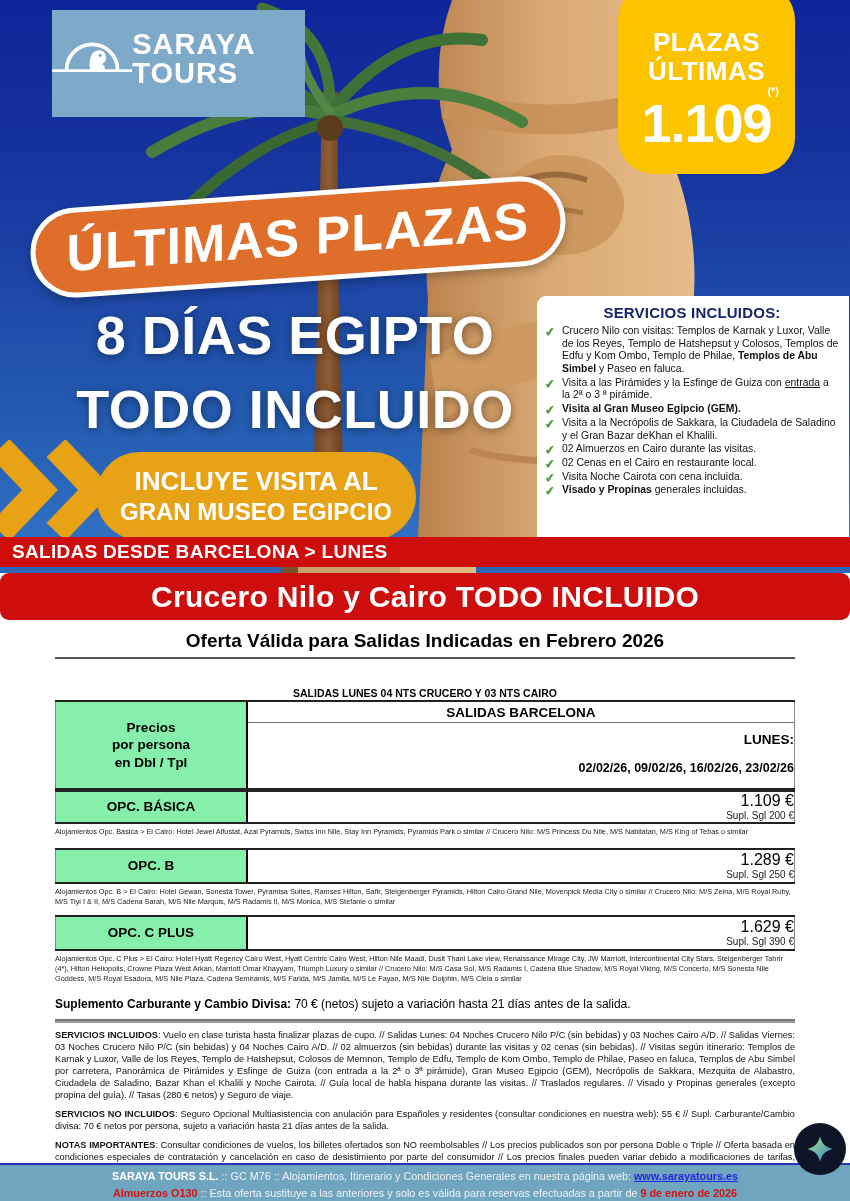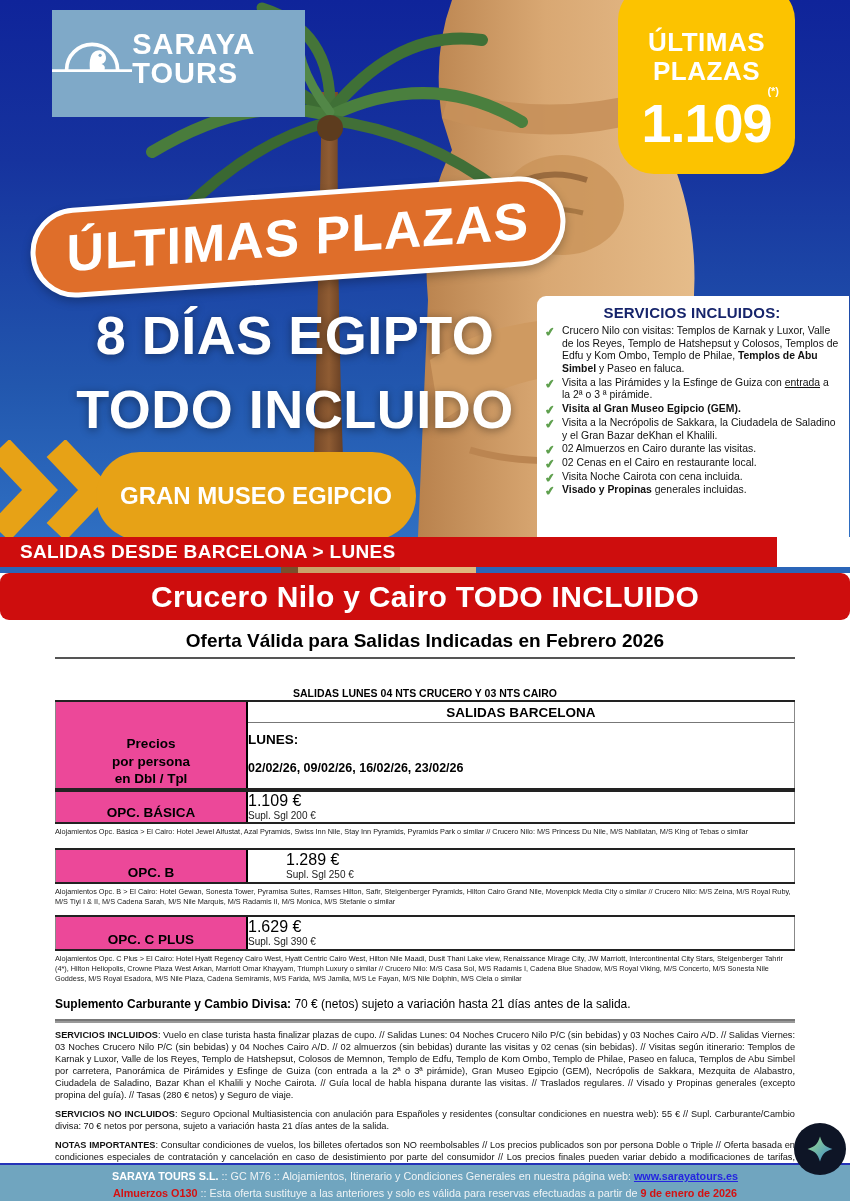--- a/index.html
+++ b/index.html
@@ -34,41 +34,41 @@
   
   .services{position:absolute;left:537px;top:296px;width:312px;height:241px;background:#fff;
             border-radius:9px 0 0 0;box-sizing:border-box;padding:7px 10px 4px 8px;}
   .services h3{margin:1px 0 4px 0;text-align:center;font-size:15px;font-weight:700;color:#16246b;letter-spacing:.2px;}
   .services ul{list-style:none;margin:0;padding:0;}
   .services li{position:relative;padding-left:17px;font-size:10.4px;line-height:1.22;color:#111;margin-bottom:1px;}
   .services .chk{position:absolute;left:0;top:0;color:#5fa04e;font-size:12px;font-weight:700;transform:rotate(-8deg);}
   .b{font-weight:700;} .u{text-decoration:underline;}
 
   
-  .bar1{position:absolute;left:0;top:537px;width:777px;height:30px;background:#ce0d0d;
-        color:#fff;font-size:19px;font-weight:700;line-height:30px;padding-left:20px;box-sizing:border-box;letter-spacing:.3px;}
+  .bar1{position:absolute;left:0;top:537px;width:850px;height:30px;background:#ce0d0d;
+        color:#fff;font-size:19px;font-weight:700;line-height:30px;padding-left:12px;box-sizing:border-box;letter-spacing:.3px;}
   .photo-strip{position:absolute;left:0;top:567px;width:850px;height:6px;
         background:linear-gradient(90deg,#2a65b8 0 33%,#7a4f2c 33% 35%,#caa36a 35% 47%,#e0b87e 47% 56%,#2a65b8 56%);}
   .bar2{position:absolute;left:0;top:573px;width:850px;height:47px;background:#ce0d0d;
         color:#fff;display:flex;align-items:center;justify-content:center;border-radius:9px;}
   .bar2 span{font-size:30px;font-weight:700;letter-spacing:.3px;}
 
   
   .validity{position:absolute;left:0;top:630px;width:850px;text-align:center;font-size:19px;font-weight:700;color:#000;}
   .rule1{position:absolute;left:55px;top:657px;width:740px;height:0;border-top:2px solid #555;}
   .charter{position:absolute;left:0;top:662px;width:850px;text-align:center;font-size:17px;font-weight:700;color:#000;}
   .charter-sub{position:absolute;left:0;top:687px;width:850px;text-align:center;font-size:10.5px;font-weight:700;color:#000;}
 
   .grid-row{position:absolute;left:55px;width:740px;display:grid;grid-template-columns:193px 1fr;
             border-top:2px solid #222;border-bottom:2px solid #222;box-sizing:border-box;background:#fff;}
   .row-head{top:700px;height:90px;}
-  .cell-left{background:#ec4899;border-right:2.5px solid #000;border-left:1px solid #888;
-             display:flex;flex-direction:column;align-items:center;justify-content:flex-end;
+  .cell-left{background:#86efac;border-right:2.5px solid #000;border-left:1px solid #888;
+             display:flex;flex-direction:column;align-items:center;justify-content:center;
              font-size:13.5px;font-weight:700;color:#000;line-height:1.3;text-align:center;}
-  .cell-right{border-right:1px solid #888;display:flex;flex-direction:column;align-items:flex-start;}
+  .cell-right{border-right:1px solid #888;display:flex;flex-direction:column;align-items:flex-end;}
   .colhdr{width:100%;text-align:center;font-size:13.5px;font-weight:700;padding:3px 0 2px 0;border-bottom:1.5px solid #777;box-sizing:border-box;}
   .daylbl{font-size:13.5px;font-weight:700;margin-top:9px;}
   .dates{font-size:12.5px;font-weight:700;margin-top:14px;}
   .opc-row .cell-right{justify-content:center;}
   .opc-price{font-size:16px;font-weight:400;line-height:1.1;}
   .opc-supl{font-size:10px;color:#222;line-height:1.2;}
   .opc1{top:790px;height:34px;} .opc2{top:848px;height:36px;gap:38px;} .opc3{top:915px;height:36px;}
   .note{position:absolute;left:55px;width:742px;font-size:7.3px;color:#222;line-height:1.35;text-align:left;}
   .note1{top:827px;} .note2{top:887px;} .note3{top:954px;}
 
@@ -136,39 +136,40 @@
       <svg width="110" height="58" viewBox="0 0 110 58">
         <path d="M20 44 A 35 35 0 0 1 90 44" fill="none" stroke="#fff" stroke-width="5"></path>
         <path d="M52 44 q-2 -22 8 -26 q12 -4 14 8 q1 8 -6 10 q6 2 4 8 Z" fill="#fff"></path>
         <circle cx="66" cy="24" r="2.2" fill="#7fa9c8"></circle>
         <line x1="0" y1="45" x2="110" y2="45" stroke="#fff" stroke-width="4"></line>
       </svg>
       <div class="logo-name">SARAYA TOURS</div>
     </div>
 
     <div class="top-badge">
+      <div class="l">PLAZAS</div>
       <div class="l">ÚLTIMAS</div>
-      <div class="l">PLAZAS</div>
       <div class="ast">(*)</div>
       <div class="price">1.109</div>
     </div>
 
     <div class="ribbon">
       <span>ÚLTIMAS PLAZAS</span>
     </div>
 
     <div class="hero-title t1">8 DÍAS EGIPTO</div>
     <div class="hero-title t2">TODO INCLUIDO</div>
 
     <svg class="chevrons" width="112" height="100" viewBox="0 0 112 100">
       <path d="M6 8 L46 50 L6 92" fill="none" stroke="#e7a216" stroke-width="26"></path>
       <path d="M62 8 L102 50 L62 92" fill="none" stroke="#e7a216" stroke-width="26"></path>
     </svg>
 
     <div class="gold-pill">
+      <div class="p1">INCLUYE VISITA AL</div>
       <div class="p2">GRAN MUSEO EGIPCIO</div>
     </div>
 
     <div class="services">
       <h3>SERVICIOS INCLUIDOS:</h3>
       <ul>
           <li><span class="chk">✔</span><span>Crucero Nilo con visitas: Templos de Karnak y Luxor, Valle de los Reyes, Templo de Hatshepsut y Colosos, Templos de Edfu y Kom Ombo, Templo de Philae, </span><span class="b">Templos de Abu Simbel</span><span> y Paseo en faluca.</span></li>
           <li><span class="chk">✔</span><span>Visita a las Pirámides y la Esfinge de Guiza con </span><span class="u">entrada</span><span> a la 2ª o 3 ª pirámide.</span></li>
           <li><span class="chk">✔</span><span class="b">Visita al Gran Museo Egipcio (GEM).</span></li>
           <li><span class="chk">✔</span><span>Visita a la Necrópolis de Sakkara, la Ciudadela de Saladino y el Gran Bazar deKhan el Khalili.</span></li>

